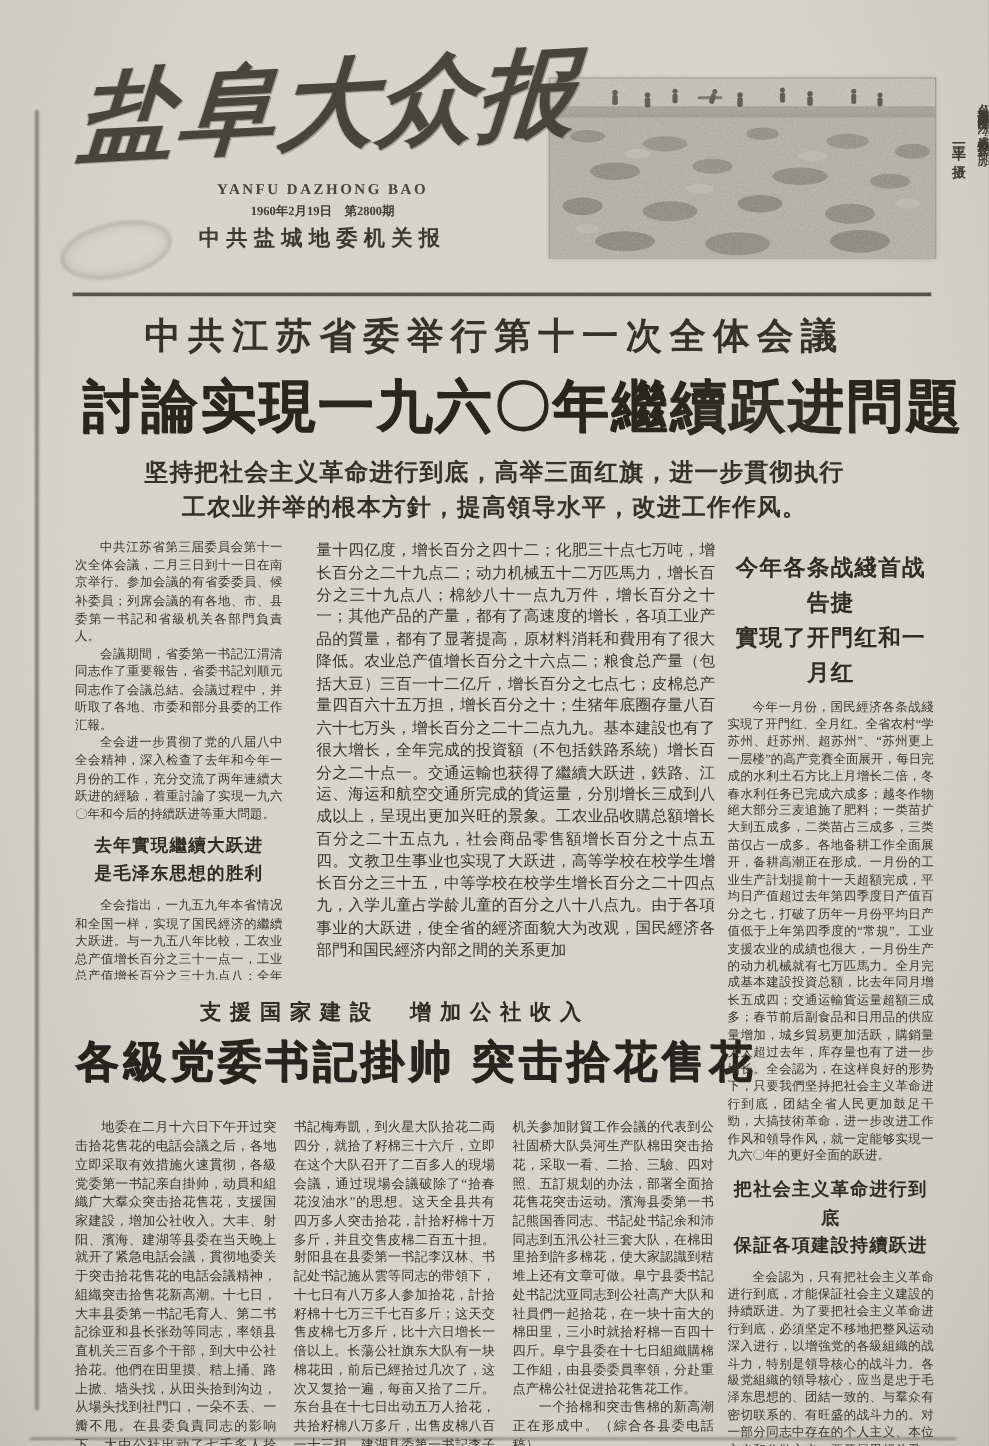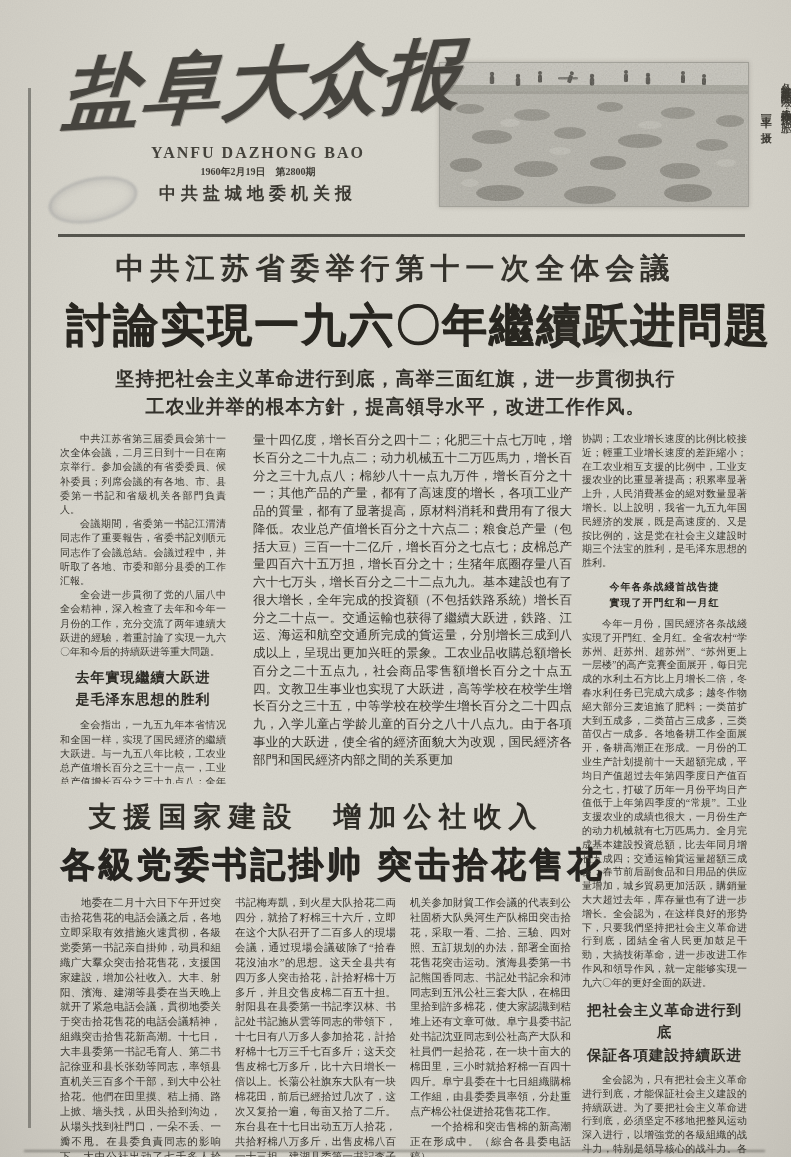--- a/index.html
+++ b/index.html
@@ -18,21 +18,21 @@
   
   .masthead{position:relative;display:flex;padding:56px 42px 0 60px;height:176px;}
   .mast-left{position:relative;width:385px;}
   .paper-title{
     font-size:78px;font-weight:bold;font-style:italic;line-height:1;
     transform:rotate(-3deg) skewX(-7deg);transform-origin:left bottom;
     color:#47453f;letter-spacing:2px;white-space:nowrap;
     text-shadow:1px 1px 0 rgba(60,58,52,.35), -1px 0 0 rgba(60,58,52,.18);
   }
   .mast-sub{width:300px;margin:10px 0 0 48px;text-align:center;}
-  .romanized{font-size:16px;font-weight:bold;letter-spacing:2px;color:#45433c;}
+  .romanized{font-size:12px;font-weight:bold;letter-spacing:2px;color:#45433c;}
   .date-issue{font-size:10px;font-weight:bold;margin-top:3px;color:#3f3d36;}
   .organ{font-size:17px;font-weight:bold;letter-spacing:5px;margin-top:3px;color:#3b3932;}
   .stamp{
     position:absolute;left:-12px;top:122px;width:86px;height:40px;border-radius:50%;
     border:2px solid rgba(88,92,102,.5);transform:rotate(-12deg);
     box-shadow:inset 0 0 8px rgba(88,92,102,.45);filter:blur(1.1px);opacity:.55;
   }
   .mast-right{display:flex;margin-left:-6px;}
   .photo{width:308px;height:143px;margin-top:6px;border:1px solid rgba(70,68,62,.35);box-shadow:0 0 4px rgba(70,68,62,.25);}
   .photo svg{display:block;width:100%;height:100%;}
@@ -56,30 +56,30 @@
   .body-grid{display:flex;gap:10px;padding:12px 44px 0 60px;}
   .left-zone{width:512px;flex:none;}
   .top-article{display:flex;gap:27px;height:352px;overflow:hidden;}
   .colA1{width:166px;flex:none;font-size:10px;line-height:1.42;text-align:justify;}
   .colMid{flex:1;font-size:12.5px;line-height:1.42;text-align:justify;}
   .top-article p,.bottom-article p,.right-col p{margin:0;text-indent:2em;}
   p.cont{text-indent:0;}
   .col-subhead{text-align:center;font-weight:bold;font-size:14px;line-height:1.55;letter-spacing:1px;margin:8px 0;color:#2e2c26;}
   .col-subhead span{display:block;}
   .banner{text-align:center;padding:14px 0 8px;height:86px;}
-  .banner-l1{font-size:28px;font-weight:800;letter-spacing:7px;color:#2e2c26;}
+  .banner-l1{font-size:17px;font-weight:800;letter-spacing:7px;color:#2e2c26;}
   .banner-l2{
     font-family:"Liberation Sans","DejaVu Sans",sans-serif;
     font-size:35px;font-weight:900;letter-spacing:3px;margin-top:5px;color:#262420;
     text-shadow:.7px .7px 0 #262420;white-space:nowrap;
   }
   .bottom-article{display:flex;gap:14px;height:302px;overflow:hidden;margin-top:4px;}
   .bcol{width:161px;flex:none;font-size:10.5px;line-height:1.42;text-align:justify;}
   .right-col{flex:1;height:756px;overflow:hidden;font-size:10px;line-height:1.38;text-align:justify;}
-  .right-col .col-subhead{font-size:10px;margin:9px 0 7px;}
+  .right-col .col-subhead{font-size:18px;margin:9px 0 7px;}
   .right-col .col-subhead.sans{font-family:"Liberation Sans","DejaVu Sans",sans-serif;font-size:14.5px;}
 </style>
 </head>
 <body>
 
 <div class="page">
 
   <div class="edge-left"></div>
   <div class="edge-bottom"></div>
   <div class="stain1"></div>
@@ -231,21 +231,20 @@
         </div>
         <div class="bcol">
           <p class="cont">机关参加財貿工作会議的代表到公社固桥大队吳河生产队棉田突击拾花，采取一看、二拾、三驗、四对照、五訂規划的办法，部署全面拾花售花突击运动。濱海县委第一书記熊国香同志、书記处书記余和沛同志到五汛公社三套大队，在棉田里拾到許多棉花，使大家認識到秸堆上还有文章可做。阜宁县委书記处书記沈亚同志到公社高产大队和社員們一起拾花，在一块十亩大的棉田里，三小时就拾籽棉一百四十四斤。阜宁县委在十七日組織購棉工作組，由县委委員率領，分赴重点产棉公社促进拾花售花工作。</p>
           <p>一个拾棉和突击售棉的新高潮正在形成中。（綜合各县委电話稿）</p>
         </div>
       </div>
 
     </div>
 
     <div class="right-col">
-      <p class="cont">协調；工农业增长速度的比例比較接近；輕重工业增长速度的差距縮小；在工农业相互支援的比例中，工业支援农业的比重显著提高；积累率显著上升，人民消費基金的絕对数量显著增长。以上說明，我省一九五九年国民經济的发展，既是高速度的、又是按比例的，这是党在社会主义建設时期三个法宝的胜利，是毛泽东思想的胜利。</p>
       <div class="col-subhead">
         <span>今年各条战綫首战告捷</span>
         <span>實現了开門红和一月红</span>
       </div>
       <p>今年一月份，国民經济各条战綫实現了开門红、全月红。全省农村“学苏州、赶苏州、超苏州”、“苏州更上一层楼”的高产竞賽全面展开，每日完成的水利土石方比上月增长二倍，冬春水利任务已完成六成多；越冬作物絕大部分三麦追施了肥料；一类苗扩大到五成多，二类苗占三成多，三类苗仅占一成多。各地备耕工作全面展开，备耕高潮正在形成。一月份的工业生产計划提前十一天超額完成，平均日产值超过去年第四季度日产值百分之七，打破了历年一月份平均日产值低于上年第四季度的“常規”。工业支援农业的成績也很大，一月份生产的动力机械就有七万匹馬力。全月完成基本建設投資总額，比去年同月增长五成四；交通运輸貨运量超額三成多；春节前后副食品和日用品的供应量增加，城乡貿易更加活跃，購銷量大大超过去年，库存量也有了进一步增长。全会認为，在这样良好的形势下，只要我們坚持把社会主义革命进行到底，团結全省人民更加鼓足干勁，大搞技術革命，进一步改进工作作风和領导作风，就一定能够实現一九六〇年的更好全面的跃进。</p>
       <div class="col-subhead sans">
         <span>把社会主义革命进行到底</span>
         <span>保証各項建設持續跃进</span>
       </div>
       <p>全会認为，只有把社会主义革命进行到底，才能保証社会主义建設的持續跃进。为了要把社会主义革命进行到底，必須坚定不移地把整风运动深入进行，以增強党的各級組織的战斗力，特别是領导核心的战斗力。各級党組織的領导核心，应当是忠于毛泽东思想的、团結一致的、与羣众有密切联系的、有旺盛的战斗力的。对一部分同志中存在的个人主义、本位主义和分散主义，要开展思想斗爭。只有这样，才能加強党的領导，（下轉三版）</p>

